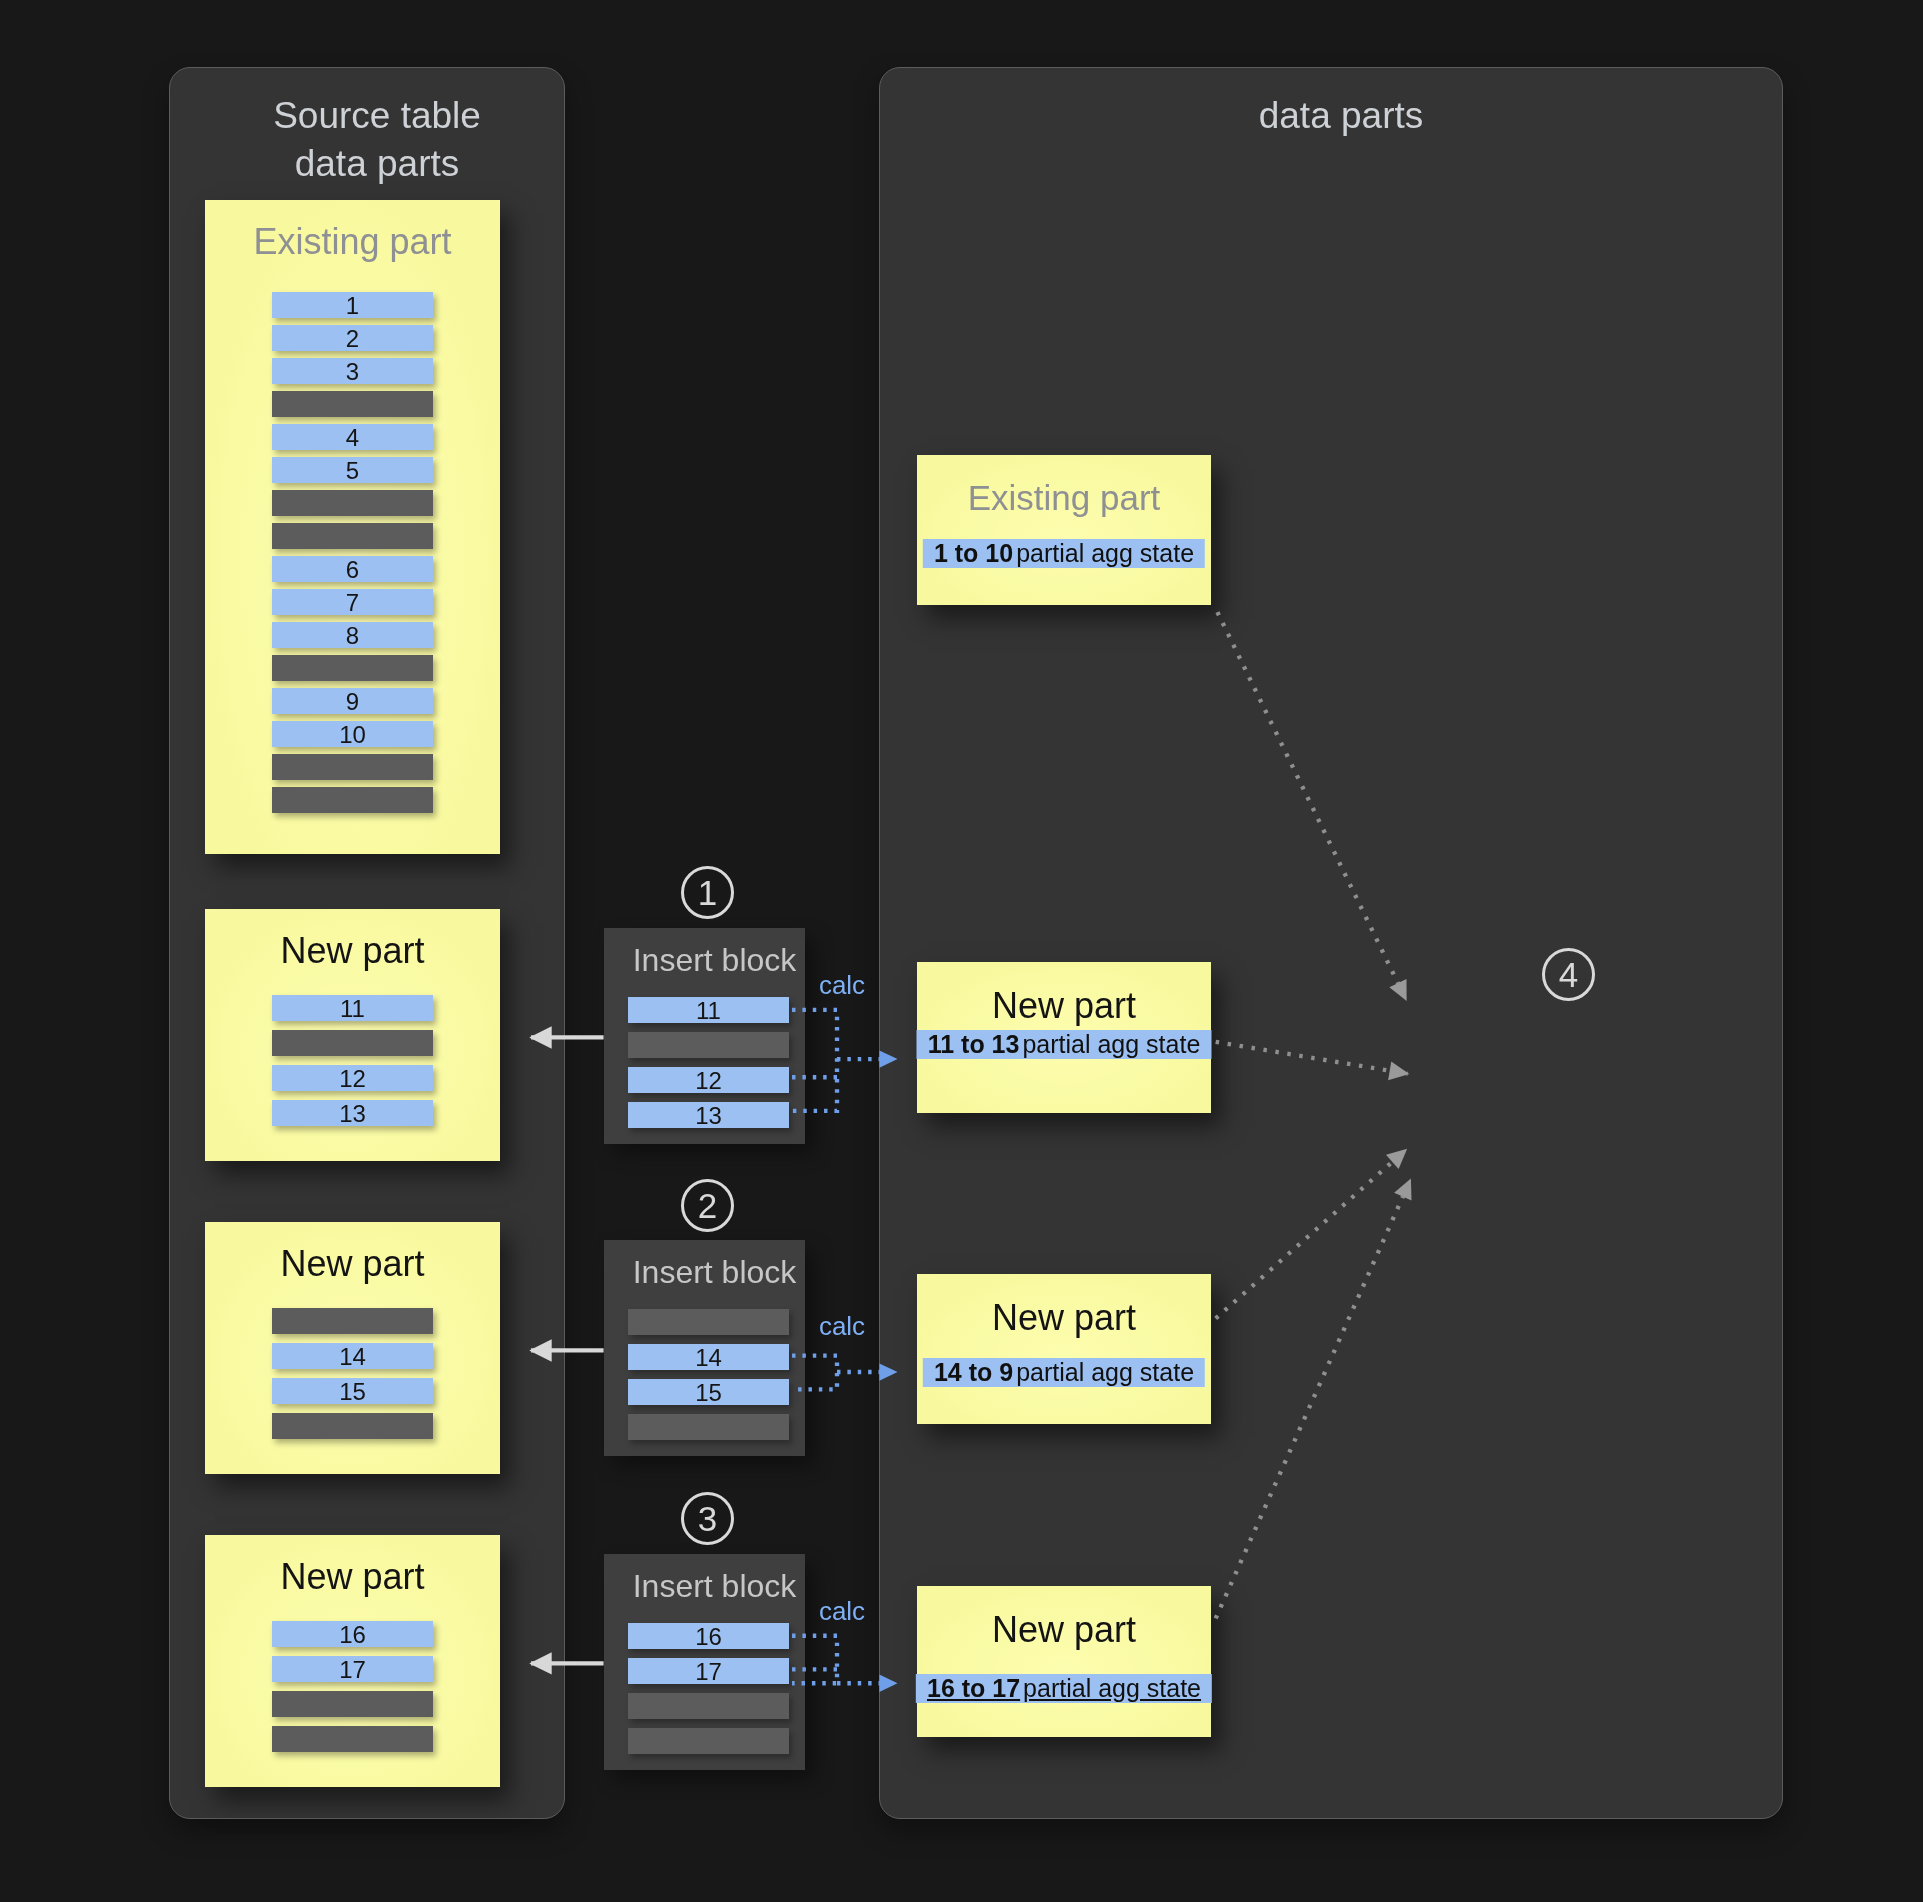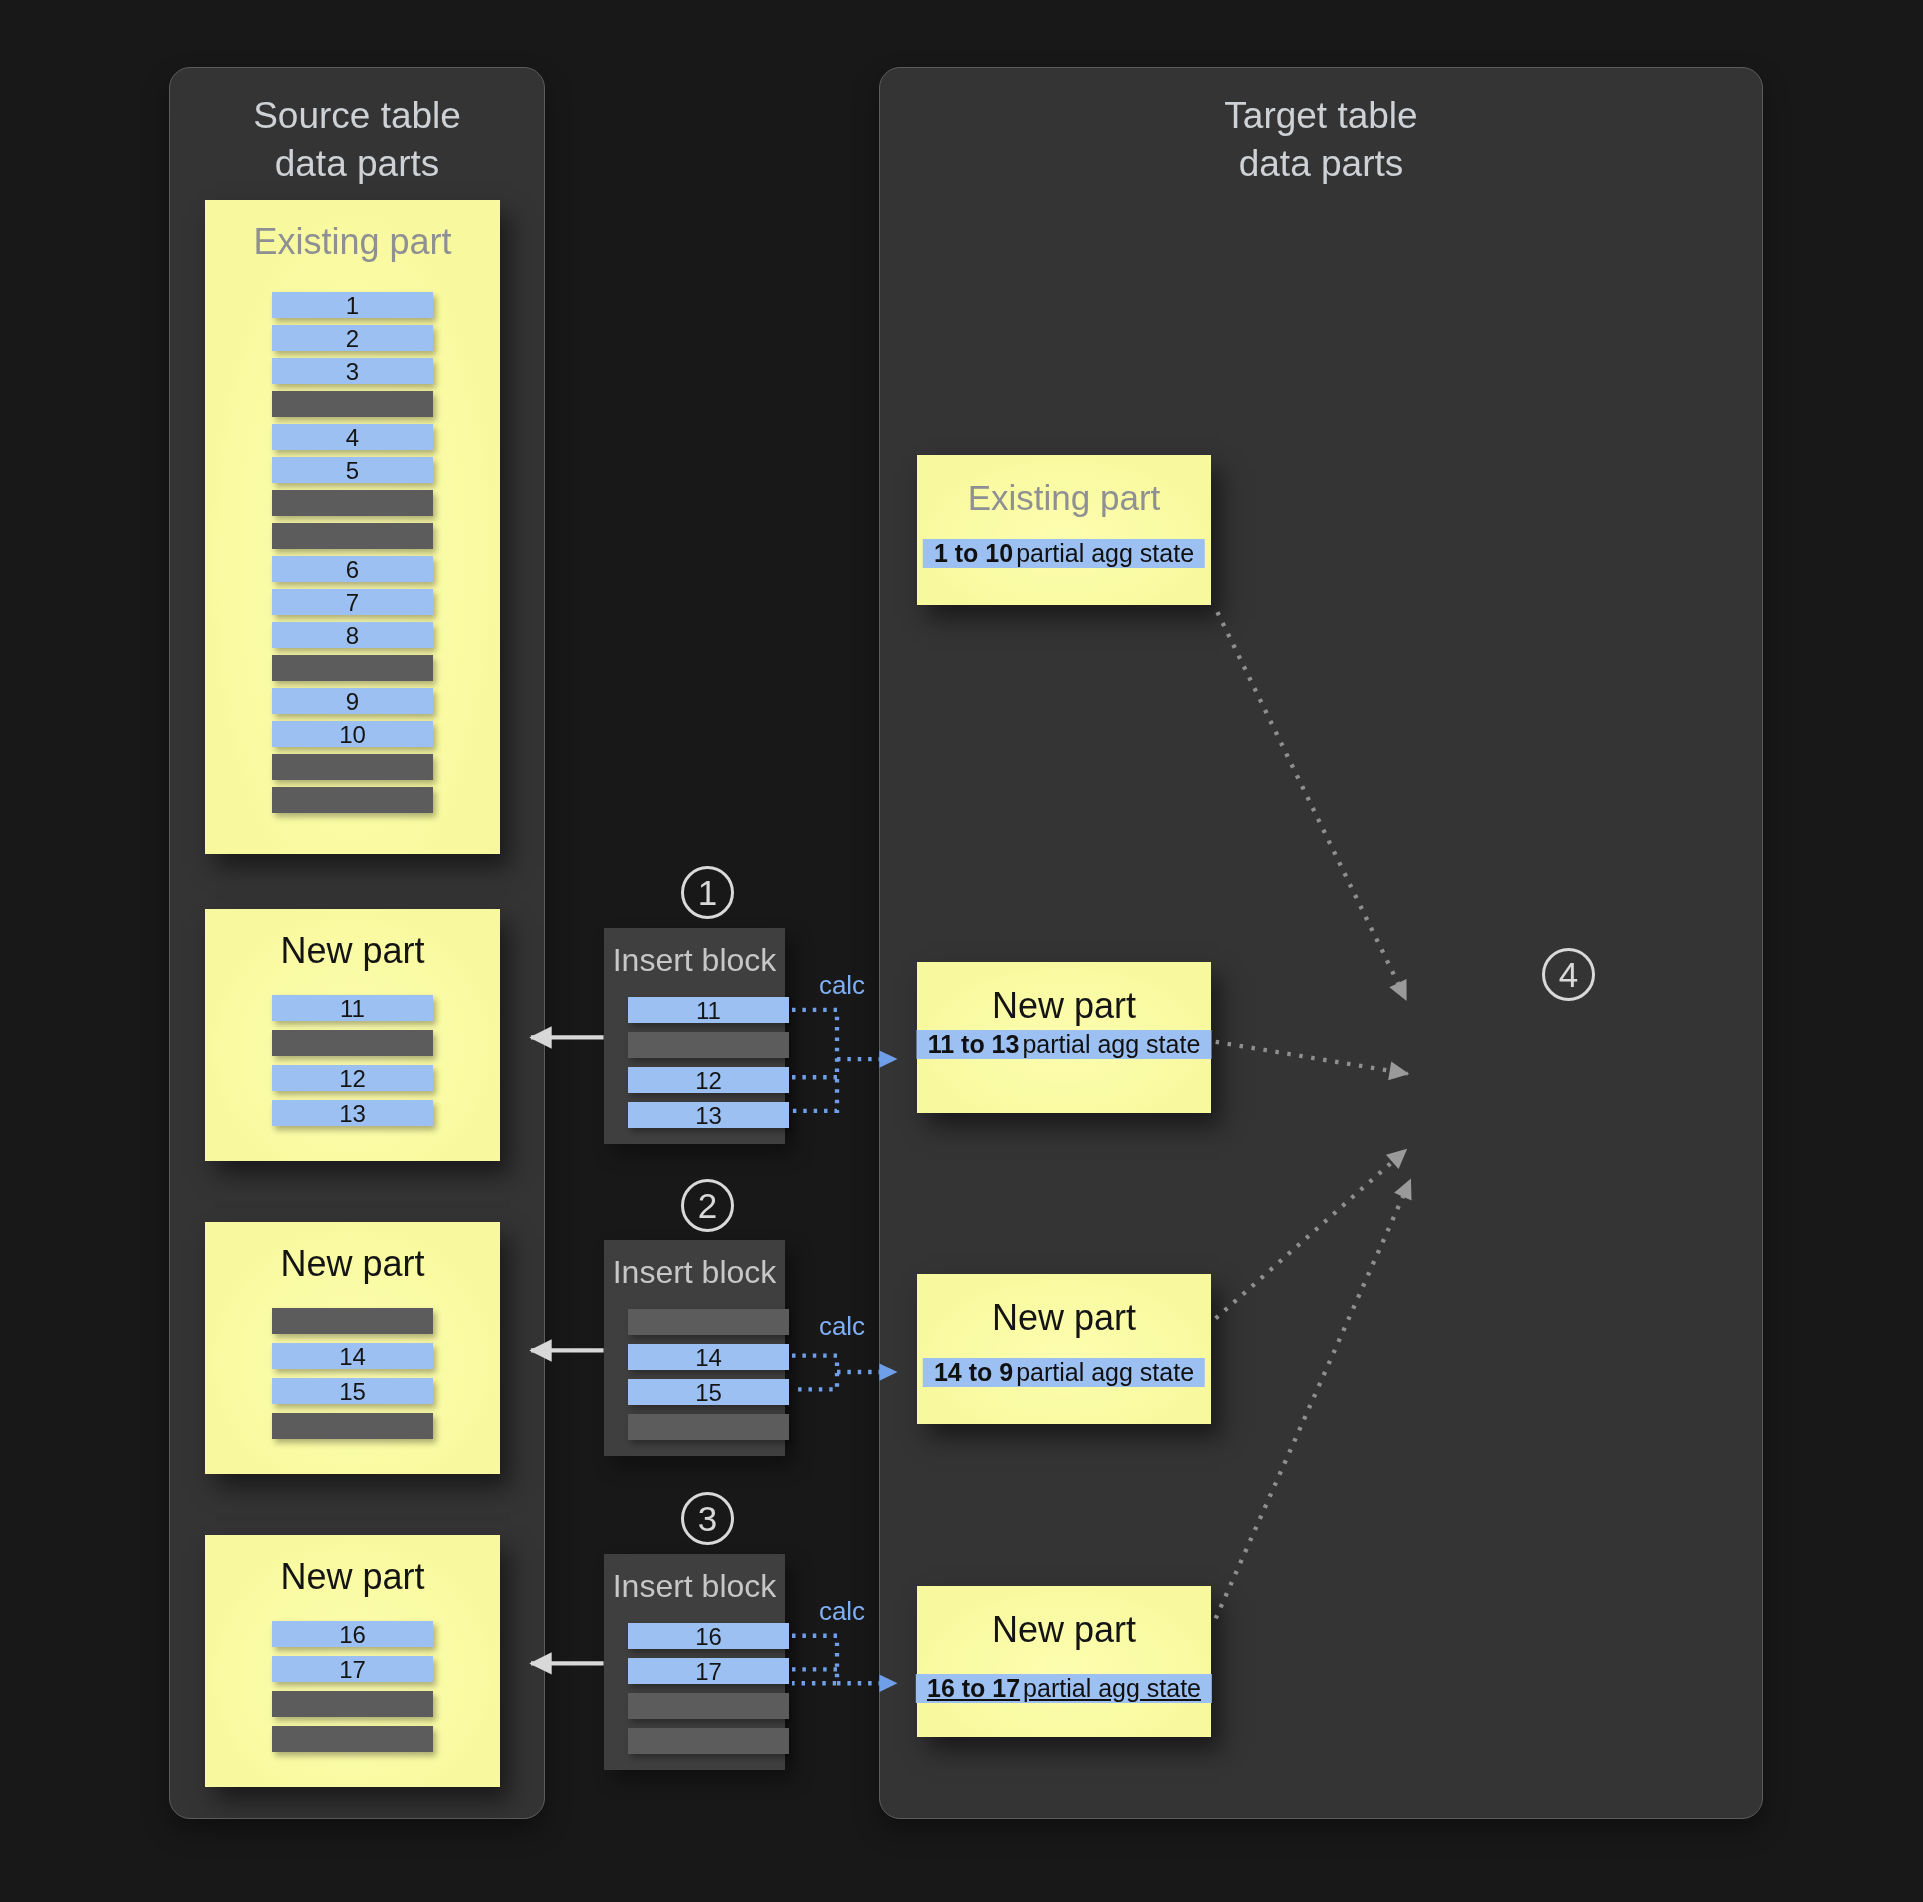--- a/index.html
+++ b/index.html
@@ -21,21 +21,21 @@
           box-shadow:8.6px 10.4px 19px rgba(0,0,0,.40);}
   .iblock-title{text-align:center;color:#c7c7c7;font-size:32px;padding-top:14px;}
   .iblock .rows{left:24px;width:161px;}
   .pill{position:absolute;left:50%;transform:translateX(-50%);background:#9cc0f2;height:28.5px;
         line-height:28.5px;font-size:25px;color:#101010;padding:0 11.2px;white-space:nowrap;}
   .pill b{font-weight:700;} .pill .state{margin-left:3px;font-weight:400;}
   .step-circle{position:absolute;width:47px;height:47px;border:3.5px solid #d9d9d9;border-radius:50%;
         color:#d9d9d9;font-size:35px;line-height:47px;text-align:center;}
   .calc{position:absolute;width:62px;text-align:center;color:#7fb0f5;font-size:26px;}
   svg.overlay{position:absolute;left:0;top:0;z-index:6;pointer-events:none;}
-  .panel,.iblock{z-index:2;} .step-circle,.calc{z-index:3;}
+  .panel,.iblock{z-index:2;padding-left:20px;} .step-circle,.calc{z-index:3;}
 </style>
 </head>
 <body>
 
 <div class="page">
 
   <section class="panel" style="left:169px;top:67px;width:374px;height:1750px;">
     <div class="panel-title">
       <div>Source table</div>
       <div>data parts</div>
@@ -125,21 +125,20 @@
         <div class="row">16</div>
         <div class="row">17</div>
         <div class="row gray"></div>
         <div class="row gray"></div>
       </div>
   </div>
   <div class="calc" style="left:811px;top:1596px;">calc</div>
 
   <section class="panel" style="left:879px;top:67px;width:882px;height:1750px;">
     <div class="panel-title">
-      <div>Target table</div>
       <div>data parts</div>
     </div>
 
     <div class="ybox" style="left:37px;top:387px;width:294px;height:150px;">
       <div class="ybox-title gray" style="padding-top:22.5px;font-size:35px;">Existing part</div>
       <div class="pill" style="top:84px;">
         <b>1 to 10</b><span class="state">partial agg state</span>
       </div>
     </div>
 

